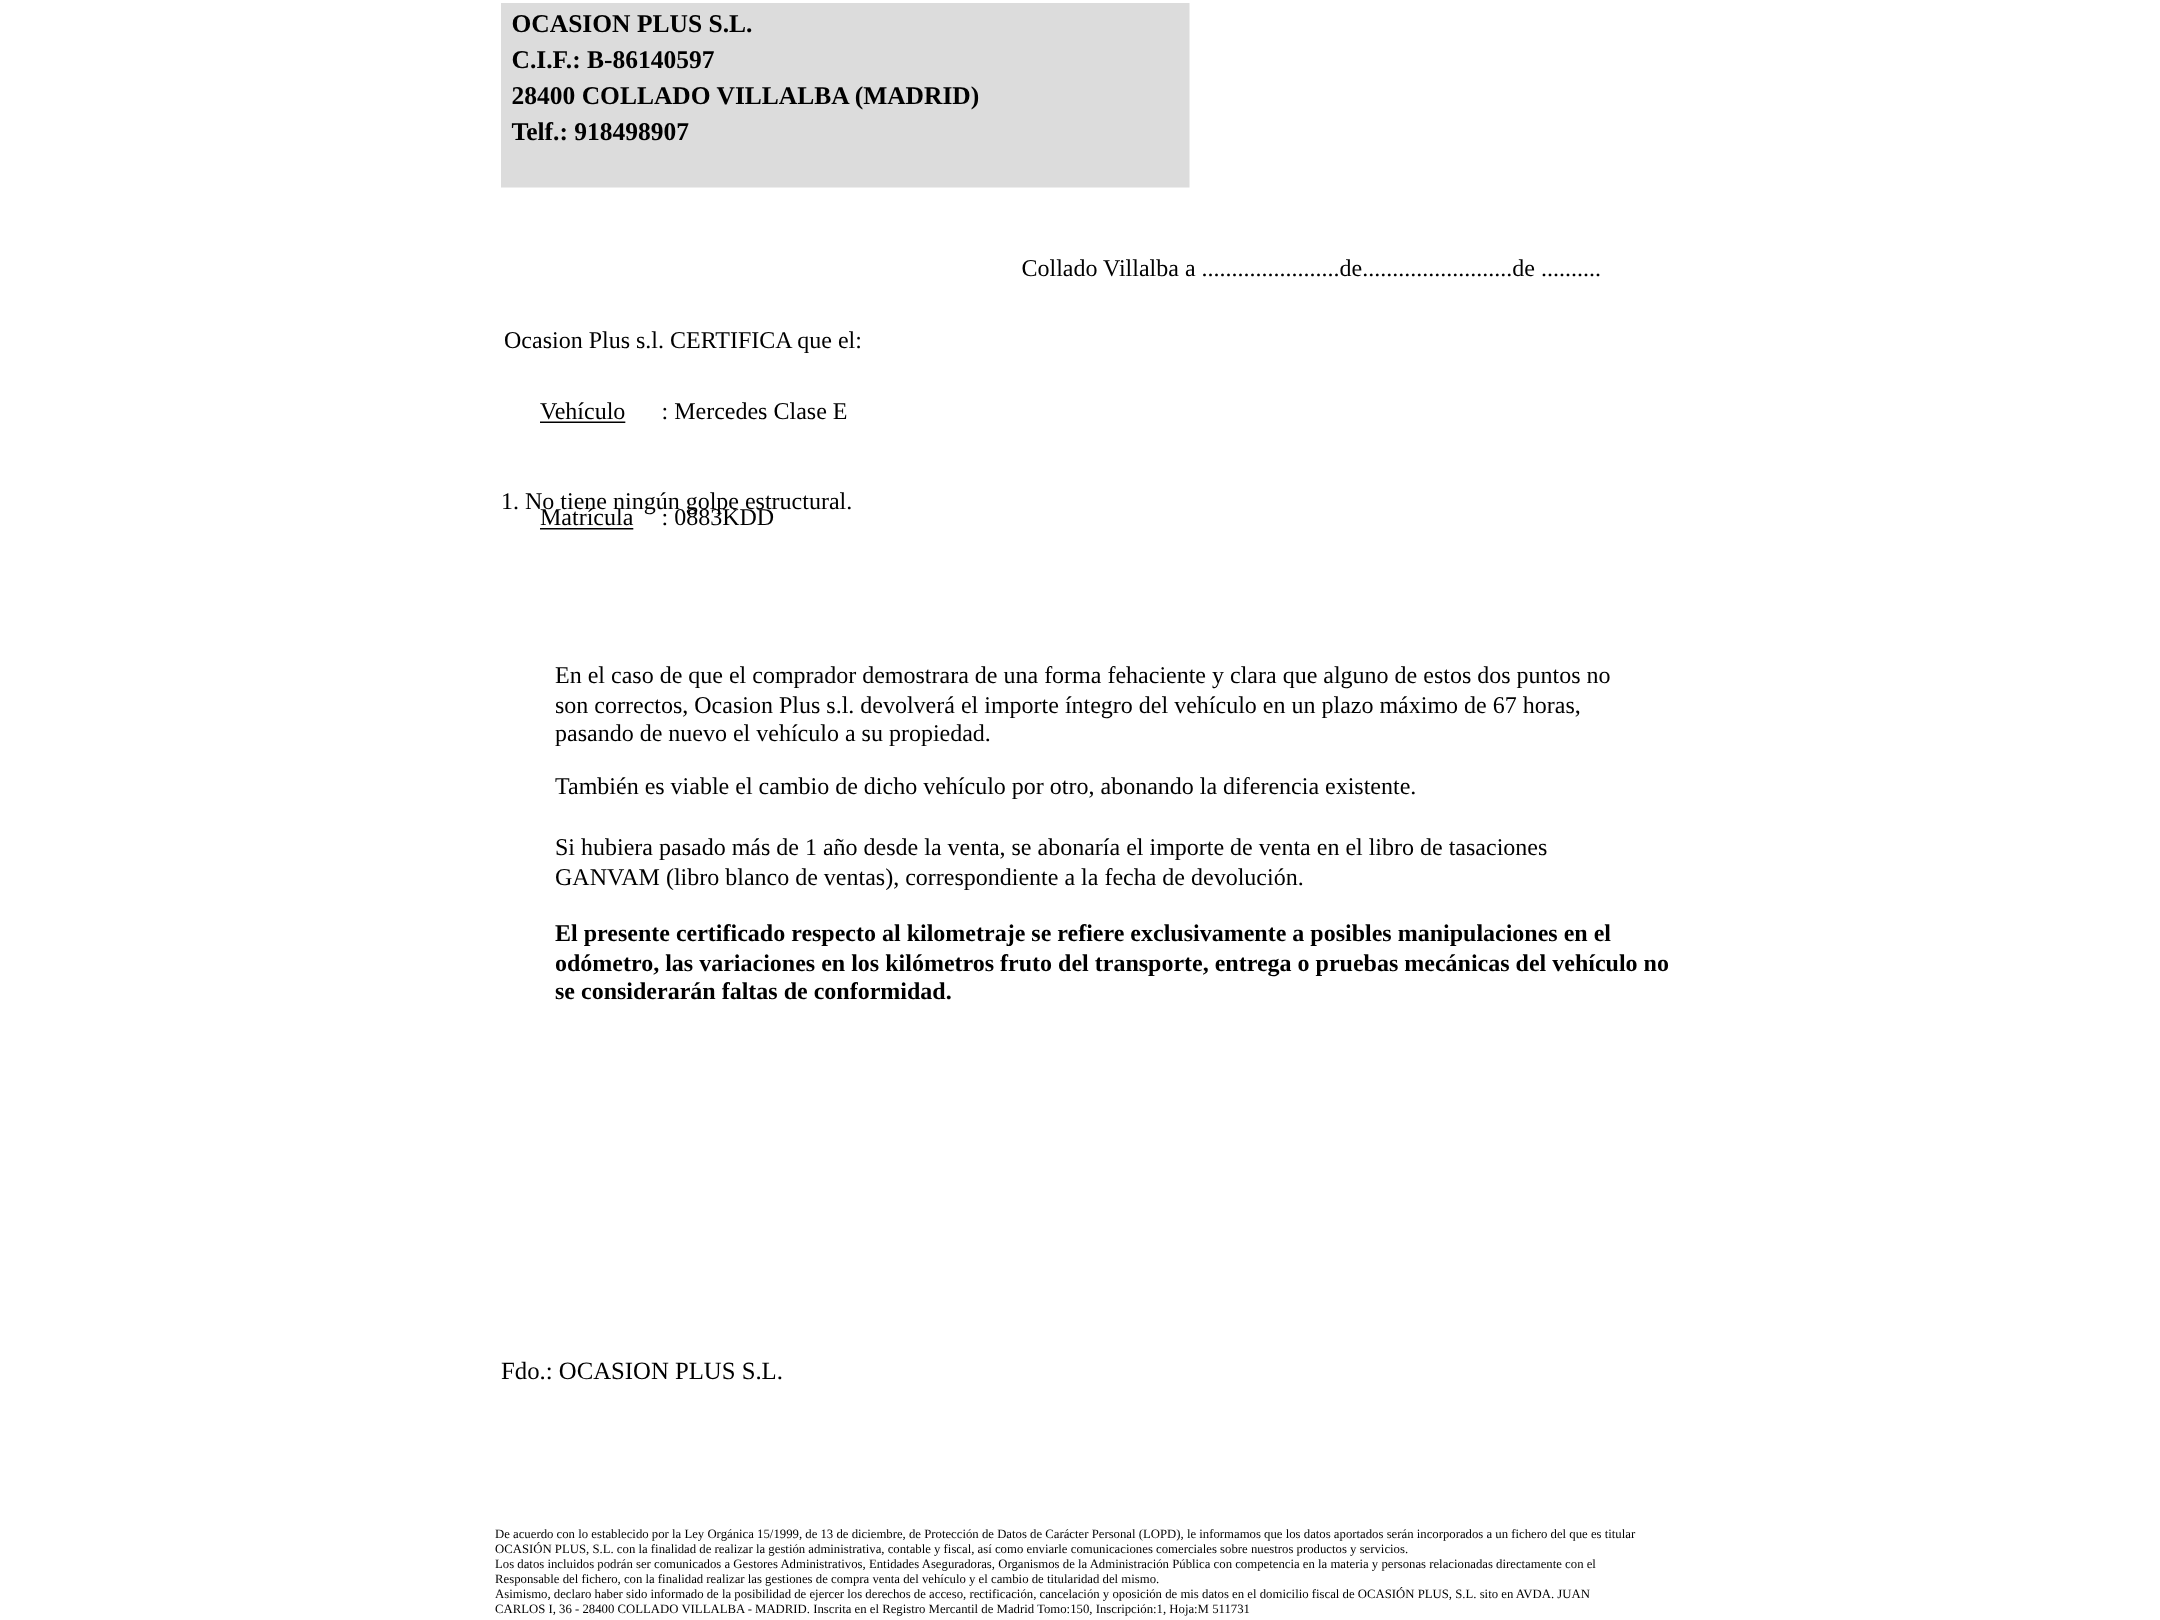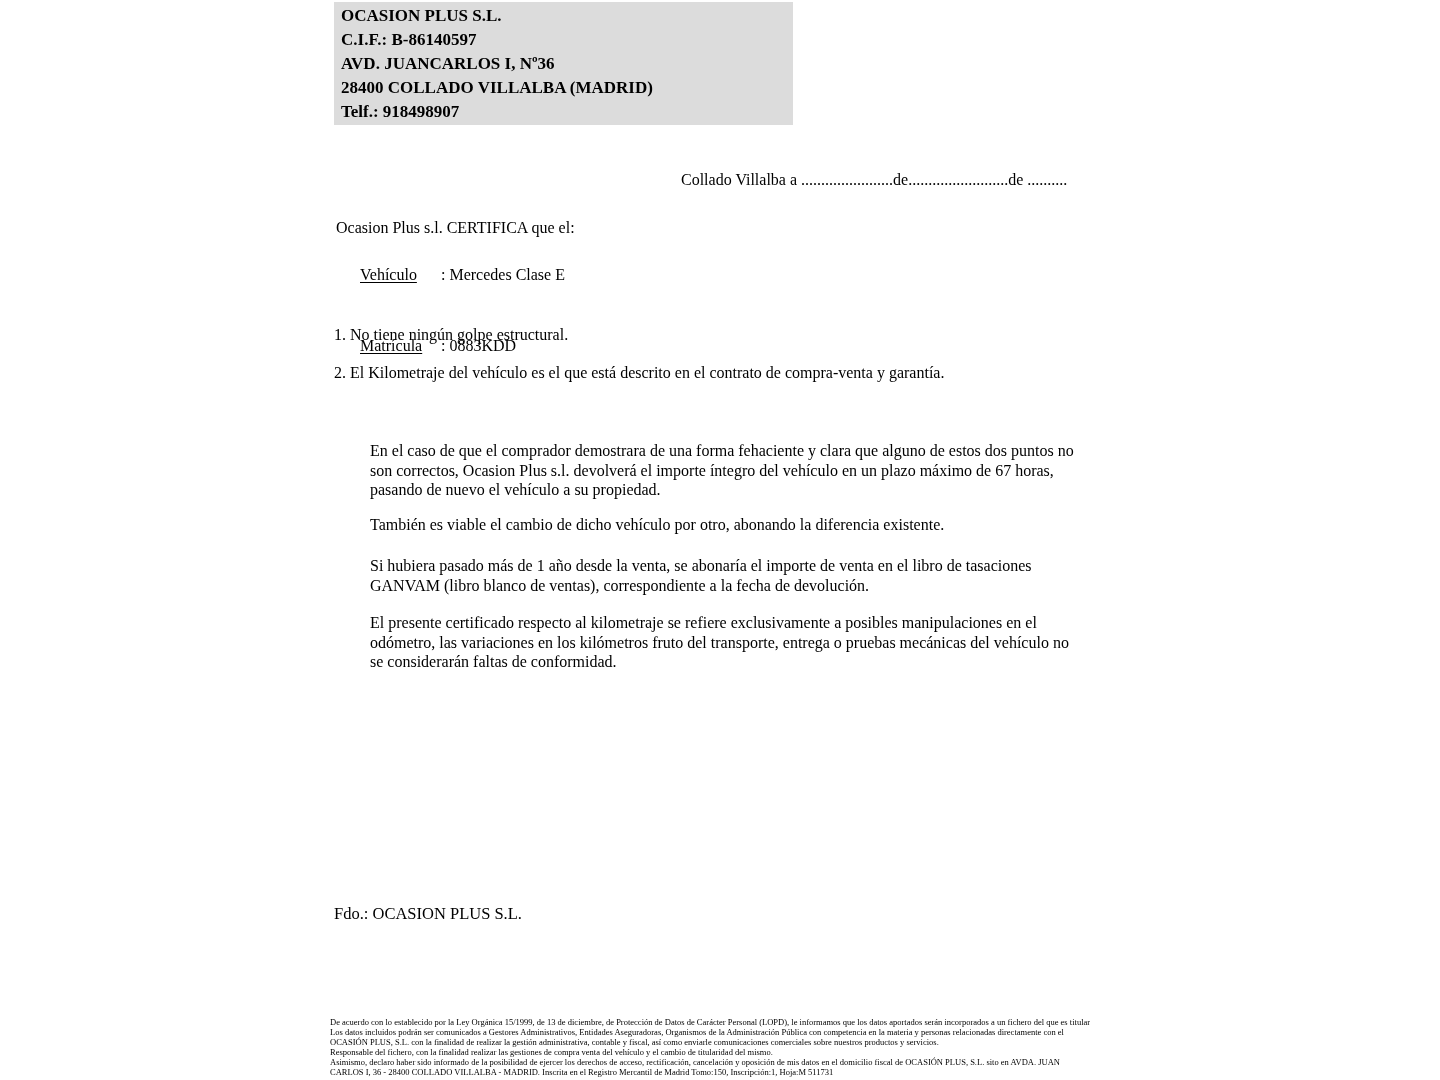--- a/index.html
+++ b/index.html
@@ -82,21 +82,21 @@
     font-size: 16px;
   }
   .para .line {
     line-height: 19.6px;
     white-space: pre;
     margin-left: 36px;
   }
   .para1 { top: 441px; }
   .para2 { top: 515px; }
   .para3 { top: 556px; }
-  .para4 { top: 613px; }
+  .para4 { top: 613px; font-weight: bold; }
   
   .signature {
     position: absolute;
     left: 334px;
     top: 904px;
     font-size: 16.5px;
     white-space: pre;
   }
   
   .fineprint {
@@ -111,39 +111,37 @@
   }
 </style>
 </head>
 <body>
 
 <div class="page">
 
   <div class="letterhead">
     <div class="lh-line">OCASION PLUS S.L.</div>
     <div class="lh-line">C.I.F.: B-86140597</div>
-    <div class="lh-line">AVD. JUANCARLOS I, Nº36</div>
     <div class="lh-line">28400 COLLADO VILLALBA (MADRID)</div>
     <div class="lh-line">Telf.: 918498907</div>
   </div>
 
   <div class="dateline">Collado Villalba a .......................de.........................de ..........</div>
 
   <div class="cert">
     <div class="intro">Ocasion Plus s.l. CERTIFICA que el:</div>
     <div class="field">
       <span class="flabel"><span class="u">Vehículo</span></span><span>:</span> <span>Mercedes Clase E</span>
     </div>
     <div class="field">
       <span class="flabel"><span class="u">Matrícula</span></span><span>:</span> <span>0883KDD</span>
     </div>
   </div>
 
   <div class="point point1">1. No tiene ningún golpe estructural.</div>
-  <div class="point point2">2. El Kilometraje del vehículo es el que está descrito en el contrato de compra-venta y garantía.</div>
 
   <div class="para para1">
     <div class="line">En el caso de que el comprador demostrara de una forma fehaciente y clara que alguno de estos dos puntos no</div>
     <div class="line">son correctos, Ocasion Plus s.l. devolverá el importe íntegro del vehículo en un plazo máximo de 67 horas,</div>
     <div class="line">pasando de nuevo el vehículo a su propiedad.</div>
   </div>
 
   <div class="para para2">
     <div class="line">También es viable el cambio de dicho vehículo por otro, abonando la diferencia existente.</div>
   </div>
@@ -156,20 +154,20 @@
   <div class="para para4">
     <div class="line">El presente certificado respecto al kilometraje se refiere exclusivamente a posibles manipulaciones en el</div>
     <div class="line">odómetro, las variaciones en los kilómetros fruto del transporte, entrega o pruebas mecánicas del vehículo no</div>
     <div class="line">se considerarán faltas de conformidad.</div>
   </div>
 
   <div class="signature">Fdo.: OCASION PLUS S.L.</div>
 
   <div class="fineprint">
     <div class="fp-line">De acuerdo con lo establecido por la Ley Orgánica 15/1999, de 13 de diciembre, de Protección de Datos de Carácter Personal (LOPD), le informamos que los datos aportados serán incorporados a un fichero del que es titular</div>
+    <div class="fp-line">OCASIÓN PLUS, S.L. con la finalidad de realizar la gestión administrativa, contable y fiscal, así como enviarle comunicaciones comerciales sobre nuestros productos y servicios.</div>
     <div class="fp-line">Los datos incluidos podrán ser comunicados a Gestores Administrativos, Entidades Aseguradoras, Organismos de la Administración Pública con competencia en la materia y personas relacionadas directamente con el</div>
-    <div class="fp-line">OCASIÓN PLUS, S.L. con la finalidad de realizar la gestión administrativa, contable y fiscal, así como enviarle comunicaciones comerciales sobre nuestros productos y servicios.</div>
     <div class="fp-line">Responsable del fichero, con la finalidad realizar las gestiones de compra venta del vehículo y el cambio de titularidad del mismo.</div>
     <div class="fp-line">Asimismo, declaro haber sido informado de la posibilidad de ejercer los derechos de acceso, rectificación, cancelación y oposición de mis datos en el domicilio fiscal de OCASIÓN PLUS, S.L. sito en AVDA. JUAN</div>
     <div class="fp-line">CARLOS I, 36 - 28400 COLLADO VILLALBA - MADRID. Inscrita en el Registro Mercantil de Madrid Tomo:150, Inscripción:1, Hoja:M 511731</div>
   </div>
 
 </div>
 
 </body></html>

